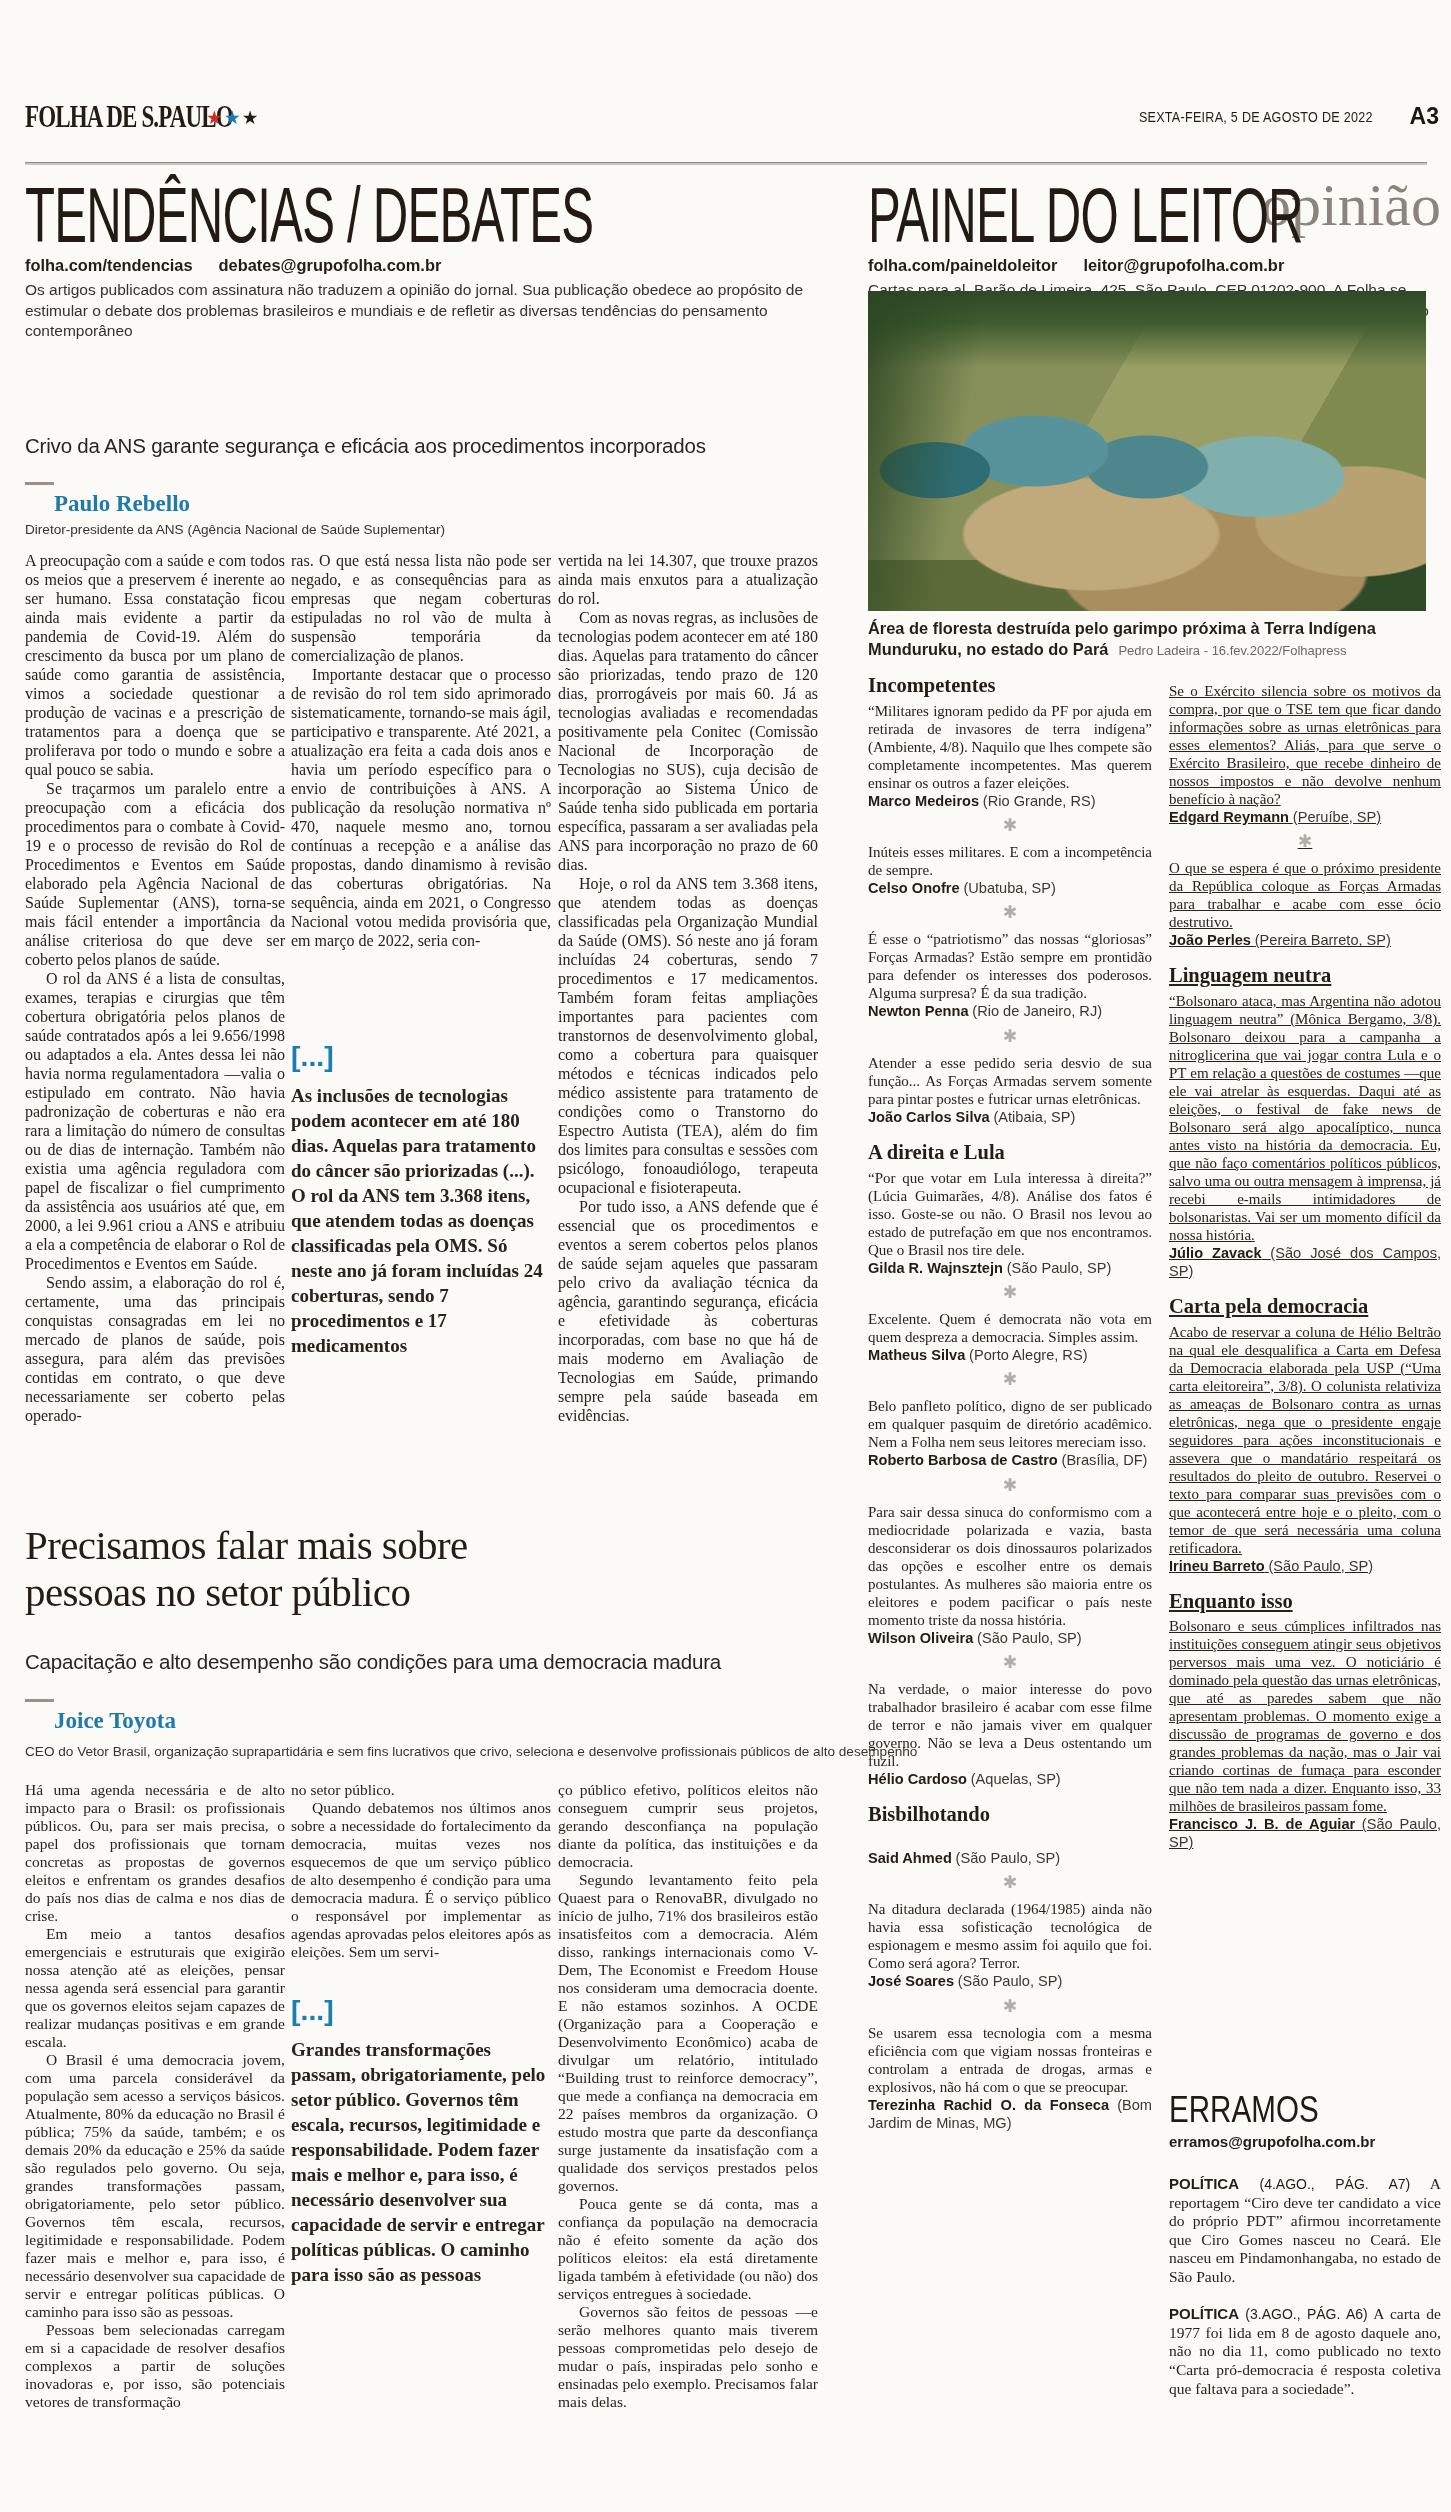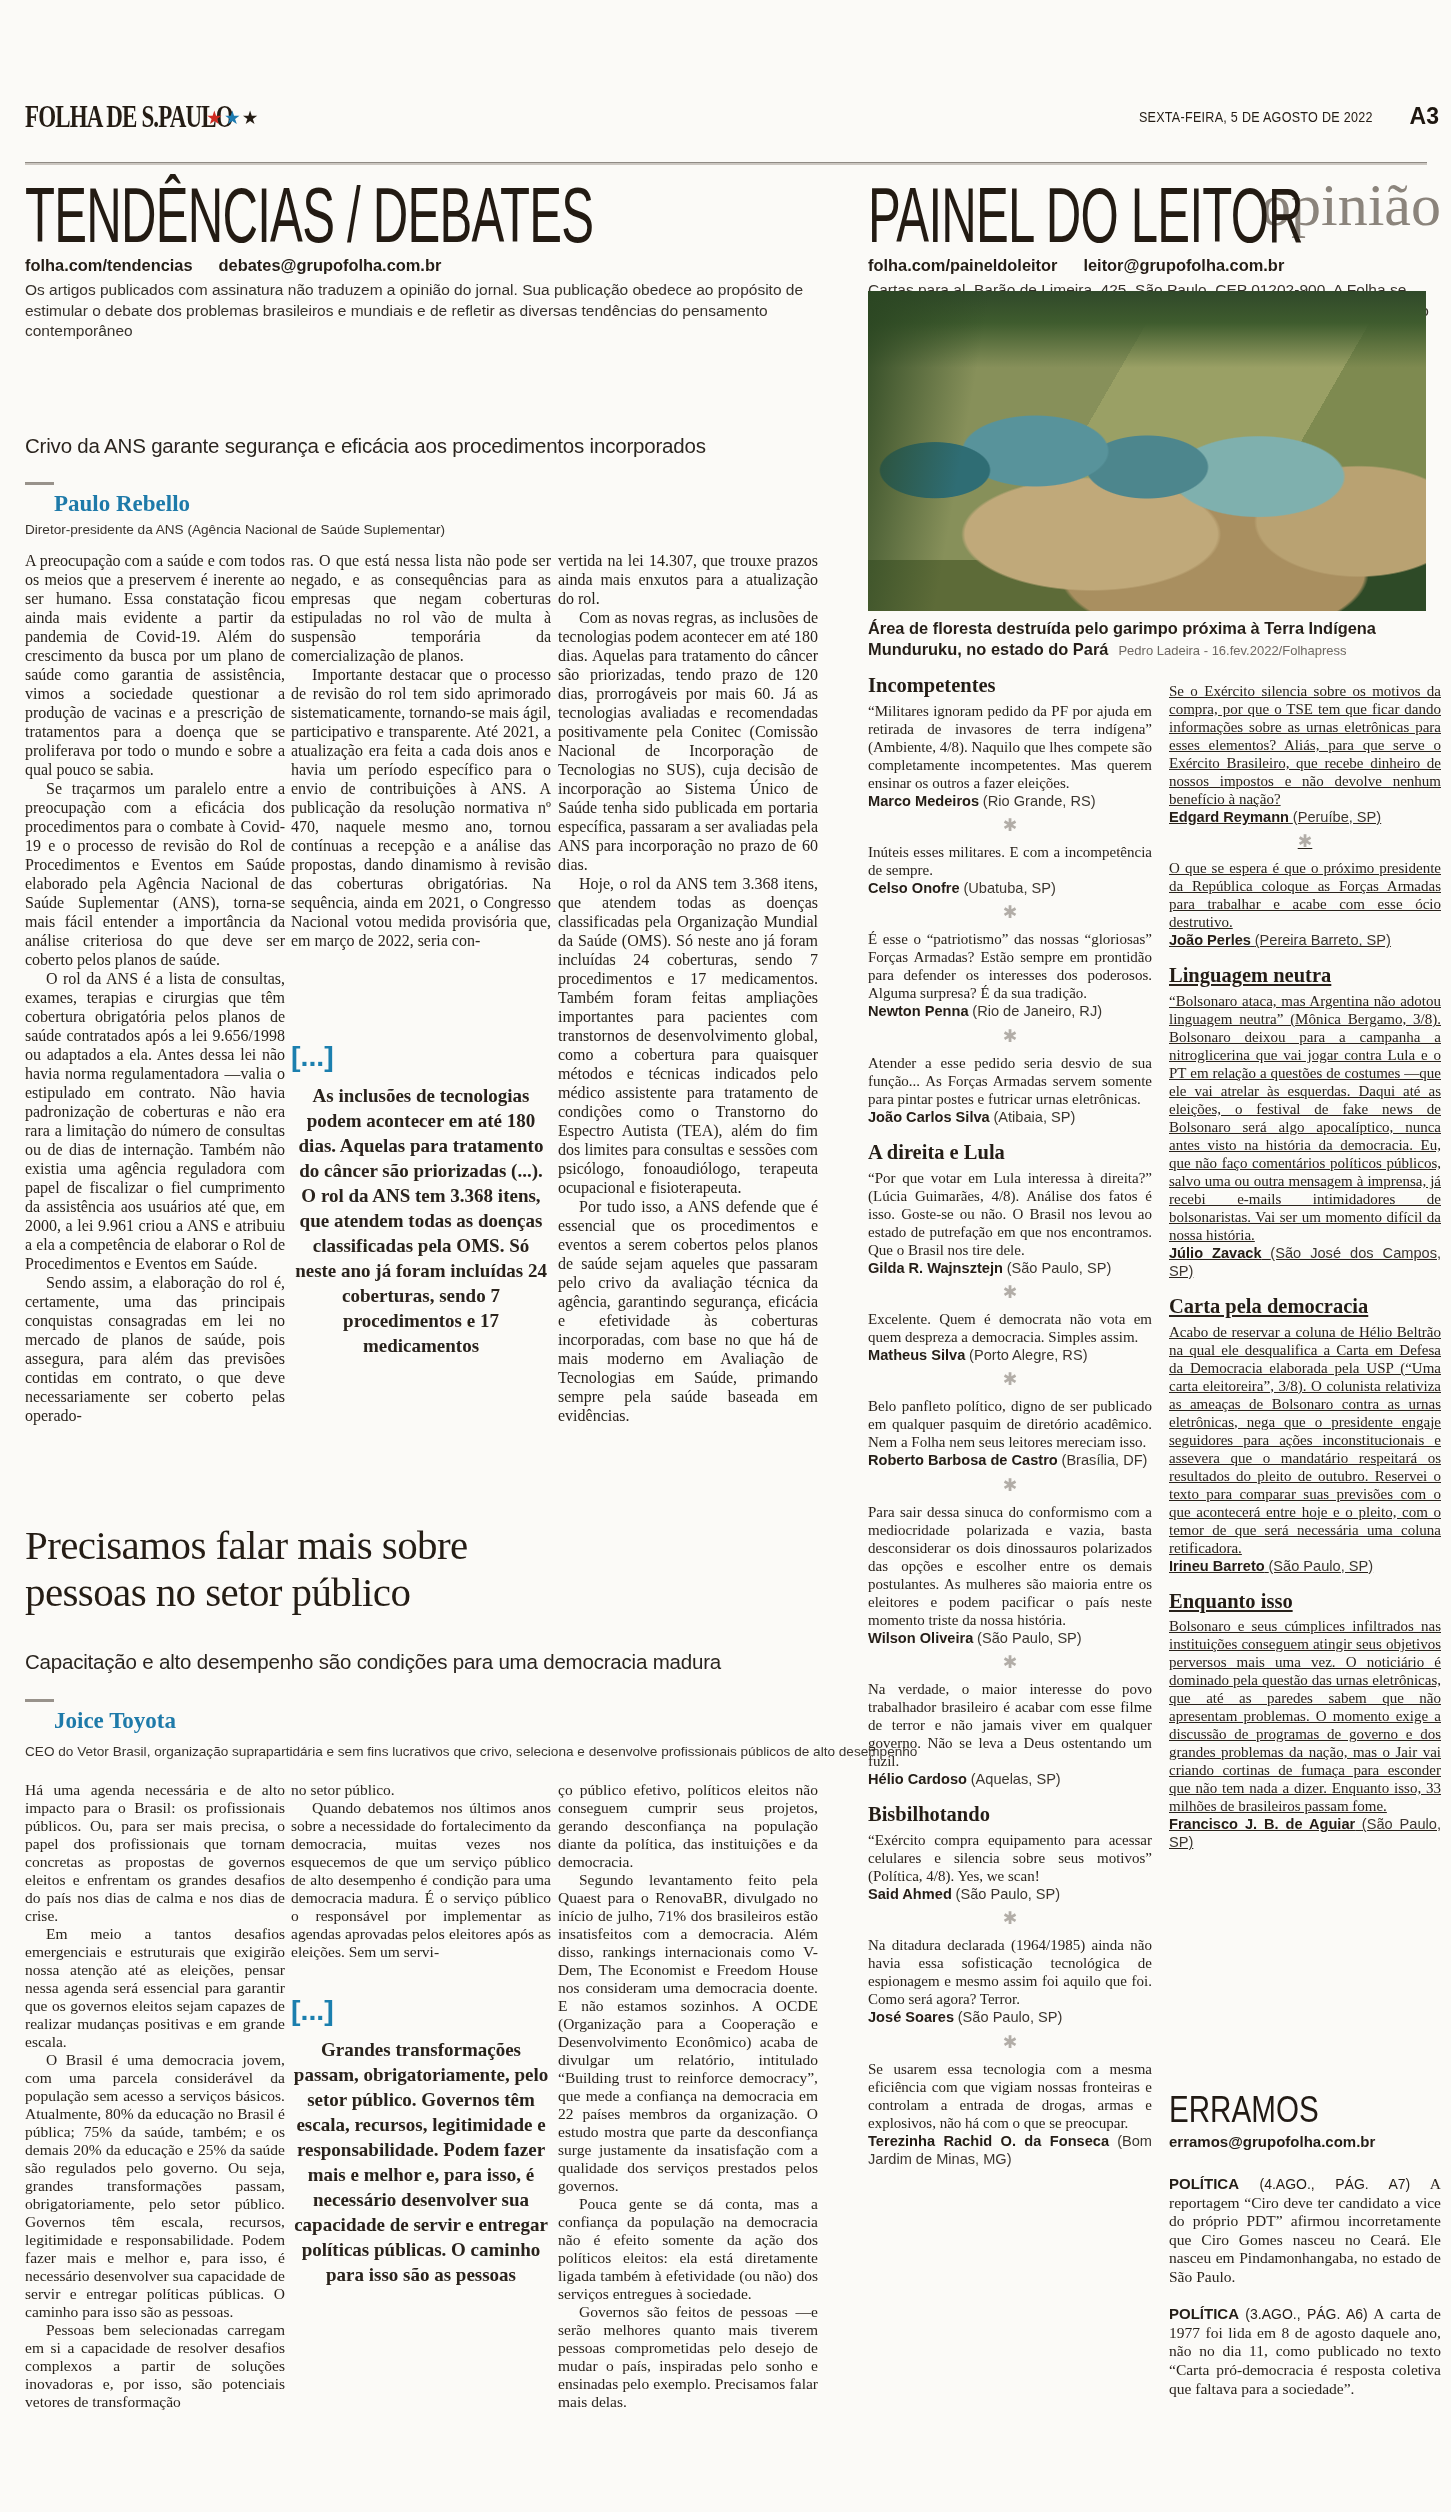--- a/index.html
+++ b/index.html
@@ -32,21 +32,21 @@
   .adash{width:28.5px;height:2.5px;background:#98928b;}
   .a-author{font-weight:bold;font-size:23px;color:#1e7aa9;margin-left:29px;}
   .a-byline{font-family:"Liberation Sans",sans-serif;font-size:13.6px;color:#39332d;white-space:nowrap;}
   .bcol{position:absolute;width:260px;}
   .bp{font-size:16px;line-height:19px;text-align:justify;margin:0;}
   .ind{text-indent:21px;}
   .a2 .bp{font-size:15.5px;line-height:18px;}
   .pq1{margin-top:92px;} .pq2{margin-top:35px;}
   .pq-mark{font-family:"Liberation Sans",sans-serif;font-weight:bold;font-size:28.5px;
            color:#1b7fae;line-height:1;margin:0 0 12.4px;}
-  .pq-text{font-weight:bold;font-size:19px;line-height:25px;color:#2a231c;margin:0;text-align:center;}
+  .pq-text{font-weight:bold;font-size:19px;line-height:25px;color:#2a231c;margin:0;}
   
   .photo{left:868px;top:291px;width:558px;height:320px;background-color:#7c8a4a;
     background-image:
       linear-gradient(100deg, rgba(43,70,34,.95) 0%, rgba(43,70,34,0) 20%),
       linear-gradient(180deg, #30492a 0%, #3f5c2e 10%, rgba(63,92,46,0) 24%),
       radial-gradient(ellipse 56px 28.5px at 12% 56%, #2f6d74 0 97%, transparent 100%),
       radial-gradient(ellipse 74px 36px at 30% 50%, #58939b 0 97%, transparent 100%),
       radial-gradient(ellipse 62px 32px at 50% 55%, #4d868d 0 97%, transparent 100%),
       radial-gradient(ellipse 87px 41px at 70% 58%, #7fb0ae 0 97%, transparent 100%),
       radial-gradient(ellipse 105px 56px at 88% 72%, #b9a272 0 97%, transparent 100%),
@@ -184,21 +184,21 @@
     <p class="lt"><span>“Por que votar em Lula interessa à direita?” (Lúcia Guimarães, 4/8). Análise dos fatos é isso. Goste-se ou não. O Brasil nos levou ao estado de putrefação em que nos encontramos. Que o Brasil nos tire dele.</span><br><b class="la">Gilda R. Wajnsztejn</b> <span class="ll">(São Paulo, SP)</span></p>
     <div class="sep">✱</div>
     <p class="lt"><span>Excelente. Quem é democrata não vota em quem despreza a democracia. Simples assim.</span><br><b class="la">Matheus Silva</b> <span class="ll">(Porto Alegre, RS)</span></p>
     <div class="sep">✱</div>
     <p class="lt"><span>Belo panfleto político, digno de ser publicado em qualquer pasquim de diretório acadêmico. Nem a Folha nem seus leitores mereciam isso.</span><br><b class="la">Roberto Barbosa de Castro</b> <span class="ll">(Brasília, DF)</span></p>
     <div class="sep">✱</div>
     <p class="lt"><span>Para sair dessa sinuca do conformismo com a mediocridade polarizada e vazia, basta desconsiderar os dois dinossauros polarizados das opções e escolher entre os demais postulantes. As mulheres são maioria entre os eleitores e podem pacificar o país neste momento triste da nossa história.</span><br><b class="la">Wilson Oliveira</b> <span class="ll">(São Paulo, SP)</span></p>
     <div class="sep">✱</div>
     <p class="lt"><span>Na verdade, o maior interesse do povo trabalhador brasileiro é acabar com esse filme de terror e não jamais viver em qualquer governo. Não se leva a Deus ostentando um fuzil.</span><br><b class="la">Hélio Cardoso</b> <span class="ll">(Aquelas, SP)</span></p>
     <h3 class="lh">Bisbilhotando</h3>
-    <p class="lt"><span>“Exército compra equipamento para acessar celulares e silencia sobre seus motivos” (Política, 4/8). Yes, we scan!</span><br><b class="la">Said Ahmed</b> <span class="ll">(São Paulo, SP)</span></p>
+    <p class="lt"><br><b class="la">Said Ahmed</b> <span class="ll">(São Paulo, SP)</span></p>
     <div class="sep">✱</div>
     <p class="lt"><span>Na ditadura declarada (1964/1985) ainda não havia essa sofisticação tecnológica de espionagem e mesmo assim foi aquilo que foi. Como será agora? Terror.</span><br><b class="la">José Soares</b> <span class="ll">(São Paulo, SP)</span></p>
     <div class="sep">✱</div>
     <p class="lt"><span>Se usarem essa tecnologia com a mesma eficiência com que vigiam nossas fronteiras e controlam a entrada de drogas, armas e explosivos, não há com o que se preocupar.</span><br><b class="la">Terezinha Rachid O. da Fonseca</b> <span class="ll">(Bom Jardim de Minas, MG)</span></p>
   </div>
 
   <div class="lcol" style="left:1169px;top:682px;width:272px;text-decoration:underline;">
     <p class="lt"><span>Se o Exército silencia sobre os motivos da compra, por que o TSE tem que ficar dando informações sobre as urnas eletrônicas para esses elementos? Aliás, para que serve o Exército Brasileiro, que recebe dinheiro de nossos impostos e não devolve nenhum benefício à nação?</span><br><b class="la">Edgard Reymann</b> <span class="ll">(Peruíbe, SP)</span></p>
     <div class="sep">✱</div>
     <p class="lt"><span>O que se espera é que o próximo presidente da República coloque as Forças Armadas para trabalhar e acabe com esse ócio destrutivo.</span><br><b class="la">João Perles</b> <span class="ll">(Pereira Barreto, SP)</span></p>

